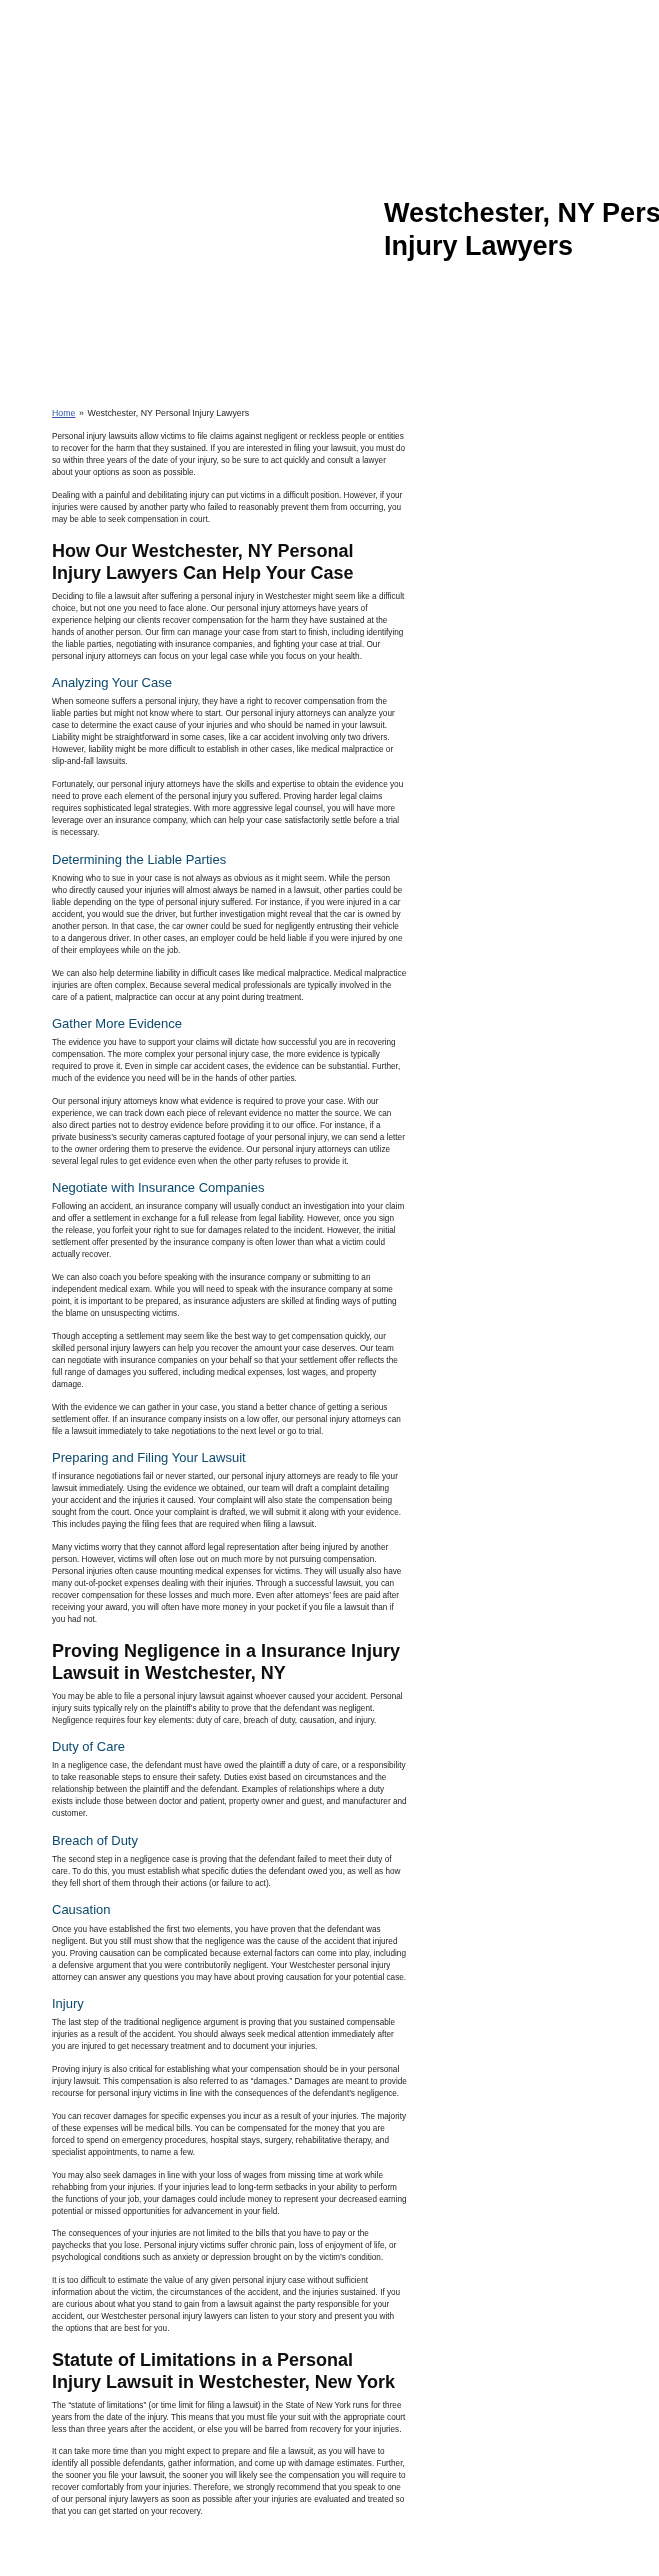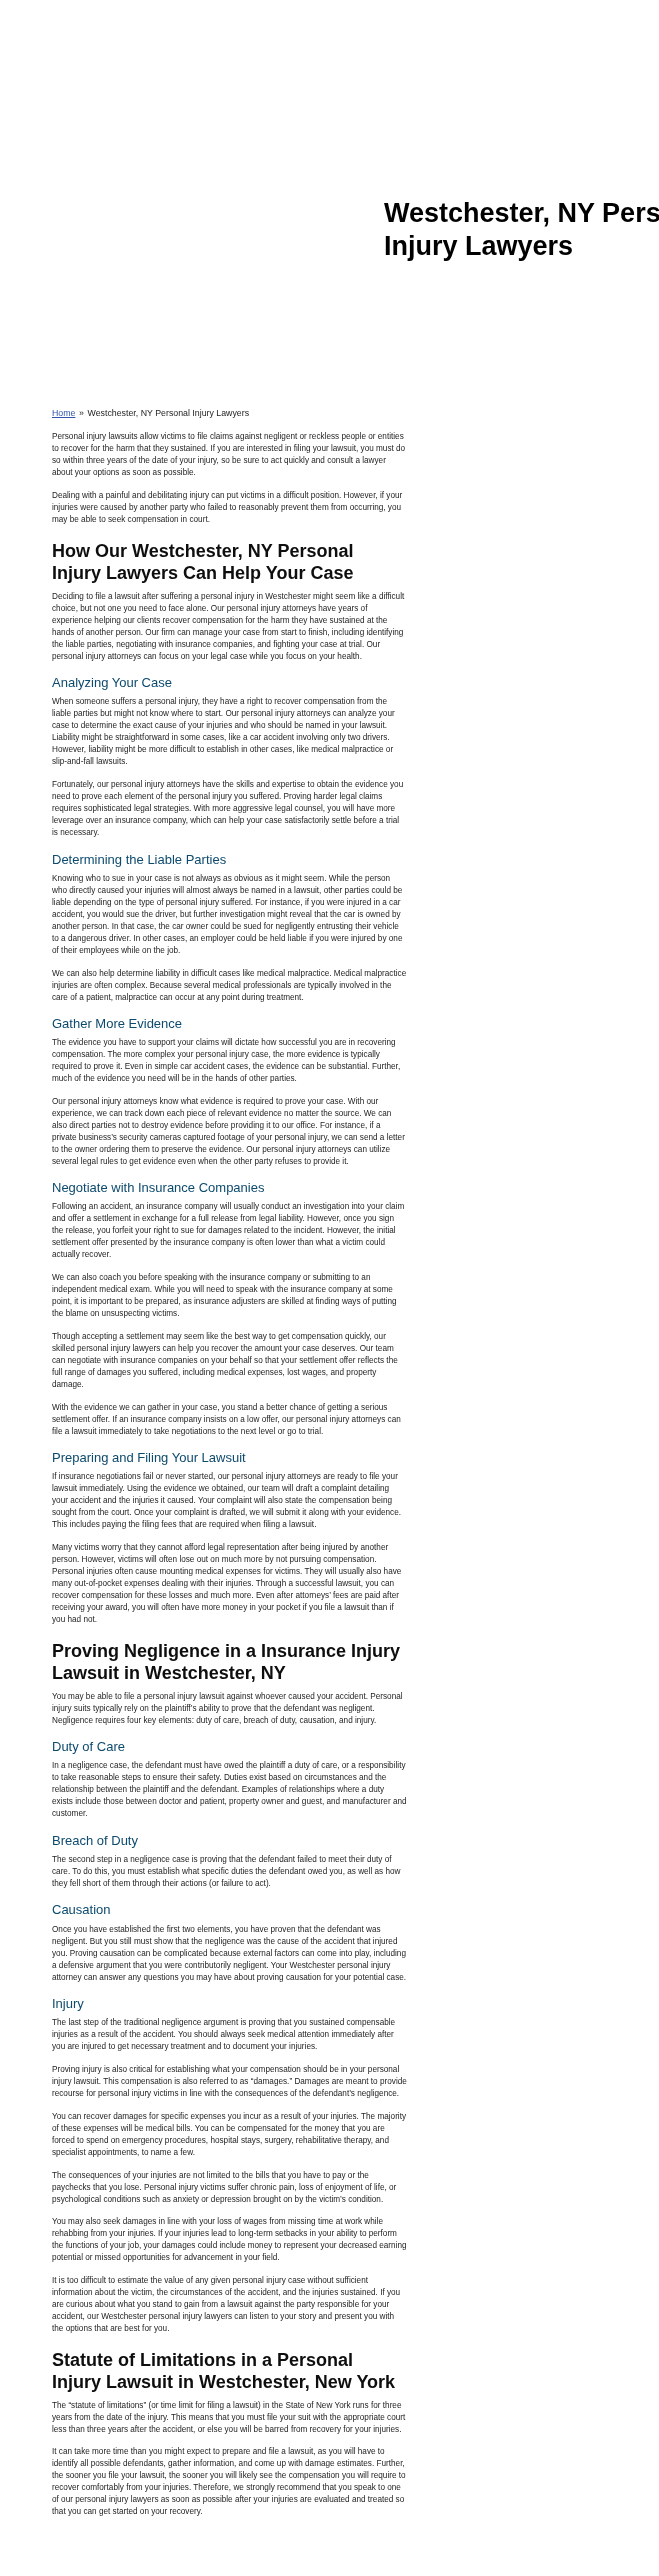--- a/index.html
+++ b/index.html
@@ -57,21 +57,21 @@
   <h3>Duty of Care</h3>
   <p>In a negligence case, the defendant must have owed the plaintiff a duty of care, or a responsibility to take reasonable steps to ensure their safety. Duties exist based on circumstances and the relationship between the plaintiff and the defendant. Examples of relationships where a duty exists include those between doctor and patient, property owner and guest, and manufacturer and customer.</p>
   <h3>Breach of Duty</h3>
   <p>The second step in a negligence case is proving that the defendant failed to meet their duty of care. To do this, you must establish what specific duties the defendant owed you, as well as how they fell short of them through their actions (or failure to act).</p>
   <h3>Causation</h3>
   <p>Once you have established the first two elements, you have proven that the defendant was negligent. But you still must show that the negligence was the cause of the accident that injured you. Proving causation can be complicated because external factors can come into play, including a defensive argument that you were contributorily negligent. Your Westchester personal injury attorney can answer any questions you may have about proving causation for your potential case.</p>
   <h3>Injury</h3>
   <p>The last step of the traditional negligence argument is proving that you sustained compensable injuries as a result of the accident. You should always seek medical attention immediately after you are injured to get necessary treatment and to document your injuries.</p>
   <p>Proving injury is also critical for establishing what your compensation should be in your personal injury lawsuit. This compensation is also referred to as “damages.” Damages are meant to provide recourse for personal injury victims in line with the consequences of the defendant’s negligence.</p>
   <p>You can recover damages for specific expenses you incur as a result of your injuries. The majority of these expenses will be medical bills. You can be compensated for the money that you are forced to spend on emergency procedures, hospital stays, surgery, rehabilitative therapy, and specialist appointments, to name a few.</p>
+  <p>You may also seek damages in line with your loss of wages from missing time at work while rehabbing from your injuries. If your injuries lead to long-term setbacks in your ability to perform the functions of your job, your damages could include money to represent your decreased earning potential or missed opportunities for advancement in your field.</p>
   <p>The consequences of your injuries are not limited to the bills that you have to pay or the paychecks that you lose. Personal injury victims suffer chronic pain, loss of enjoyment of life, or psychological conditions such as anxiety or depression brought on by the victim’s condition.</p>
-  <p>You may also seek damages in line with your loss of wages from missing time at work while rehabbing from your injuries. If your injuries lead to long-term setbacks in your ability to perform the functions of your job, your damages could include money to represent your decreased earning potential or missed opportunities for advancement in your field.</p>
   <p>It is too difficult to estimate the value of any given personal injury case without sufficient information about the victim, the circumstances of the accident, and the injuries sustained. If you are curious about what you stand to gain from a lawsuit against the party responsible for your accident, our Westchester personal injury lawyers can listen to your story and present you with the options that are best for you.</p>
   <h2>Statute of Limitations in a Personal Injury Lawsuit in Westchester, New York</h2>
   <p>The “statute of limitations” (or time limit for filing a lawsuit) in the State of New York runs for three years from the date of the injury. This means that you must file your suit with the appropriate court less than three years after the accident, or else you will be barred from recovery for your injuries.</p>
   <p>It can take more time than you might expect to prepare and file a lawsuit, as you will have to identify all possible defendants, gather information, and come up with damage estimates. Further, the sooner you file your lawsuit, the sooner you will likely see the compensation you will require to recover comfortably from your injuries. Therefore, we strongly recommend that you speak to one of our personal injury lawyers as soon as possible after your injuries are evaluated and treated so that you can get started on your recovery.</p>
 
 </div>
 
 
 </body></html>

